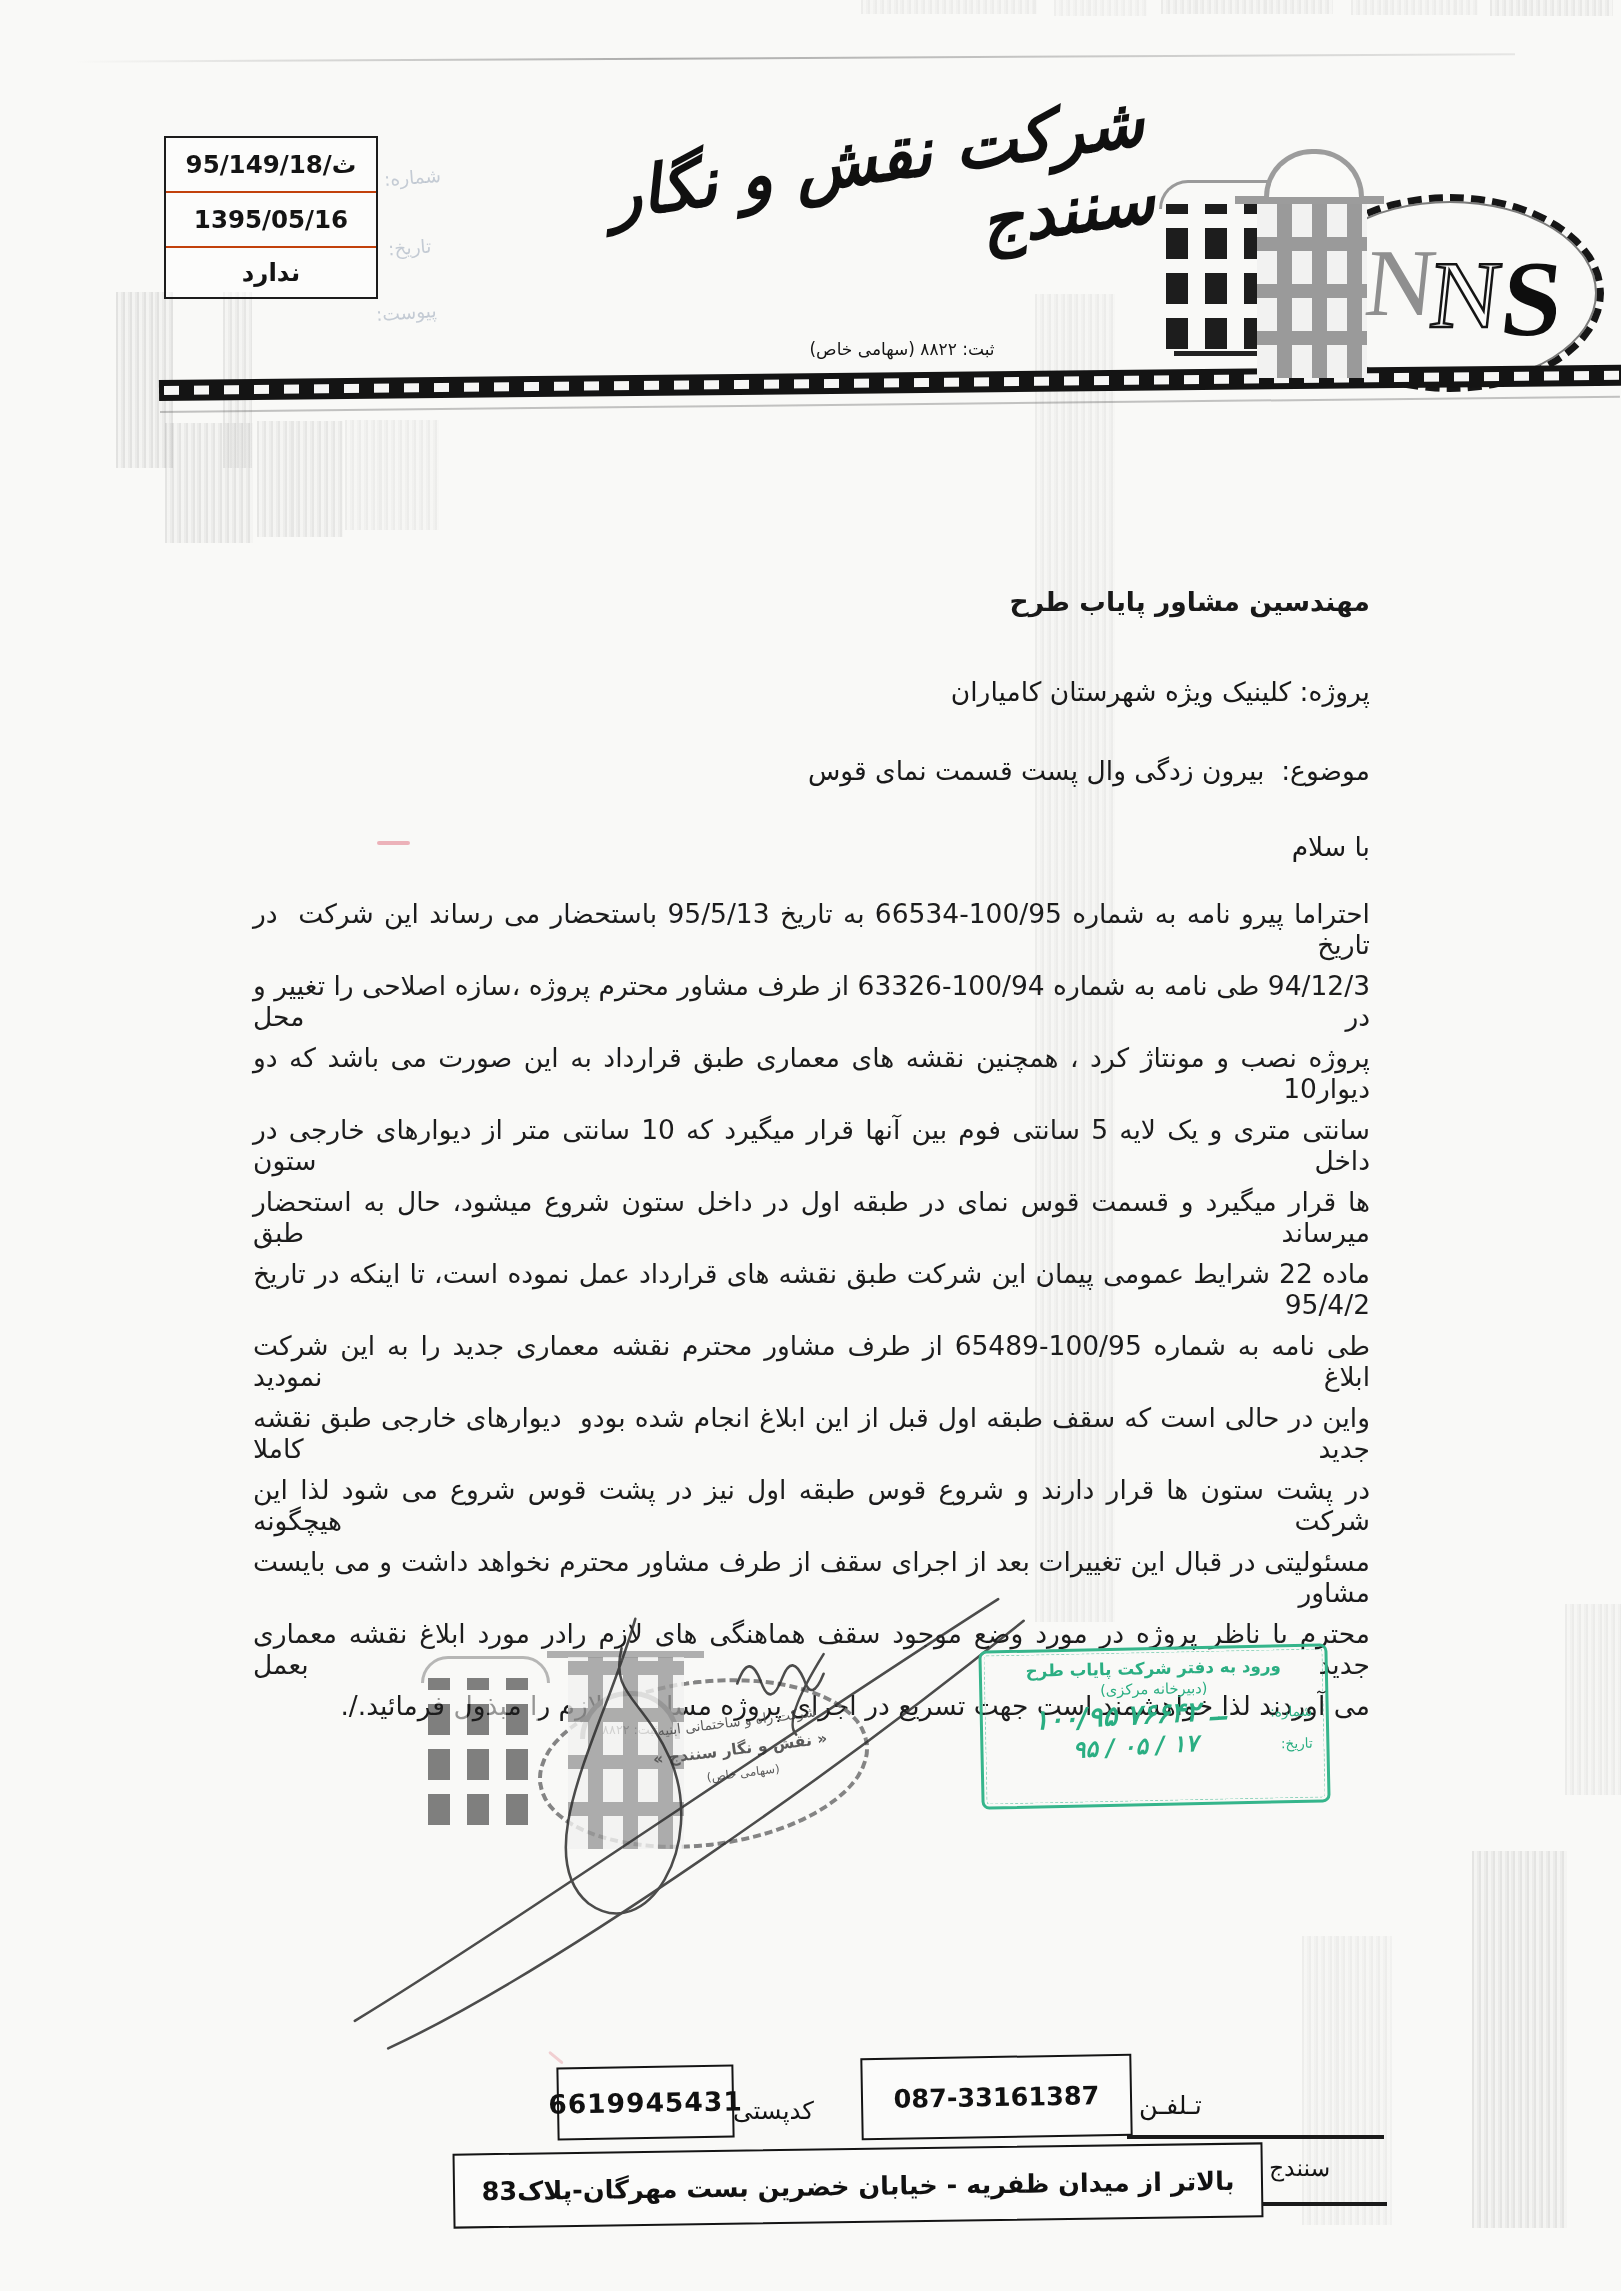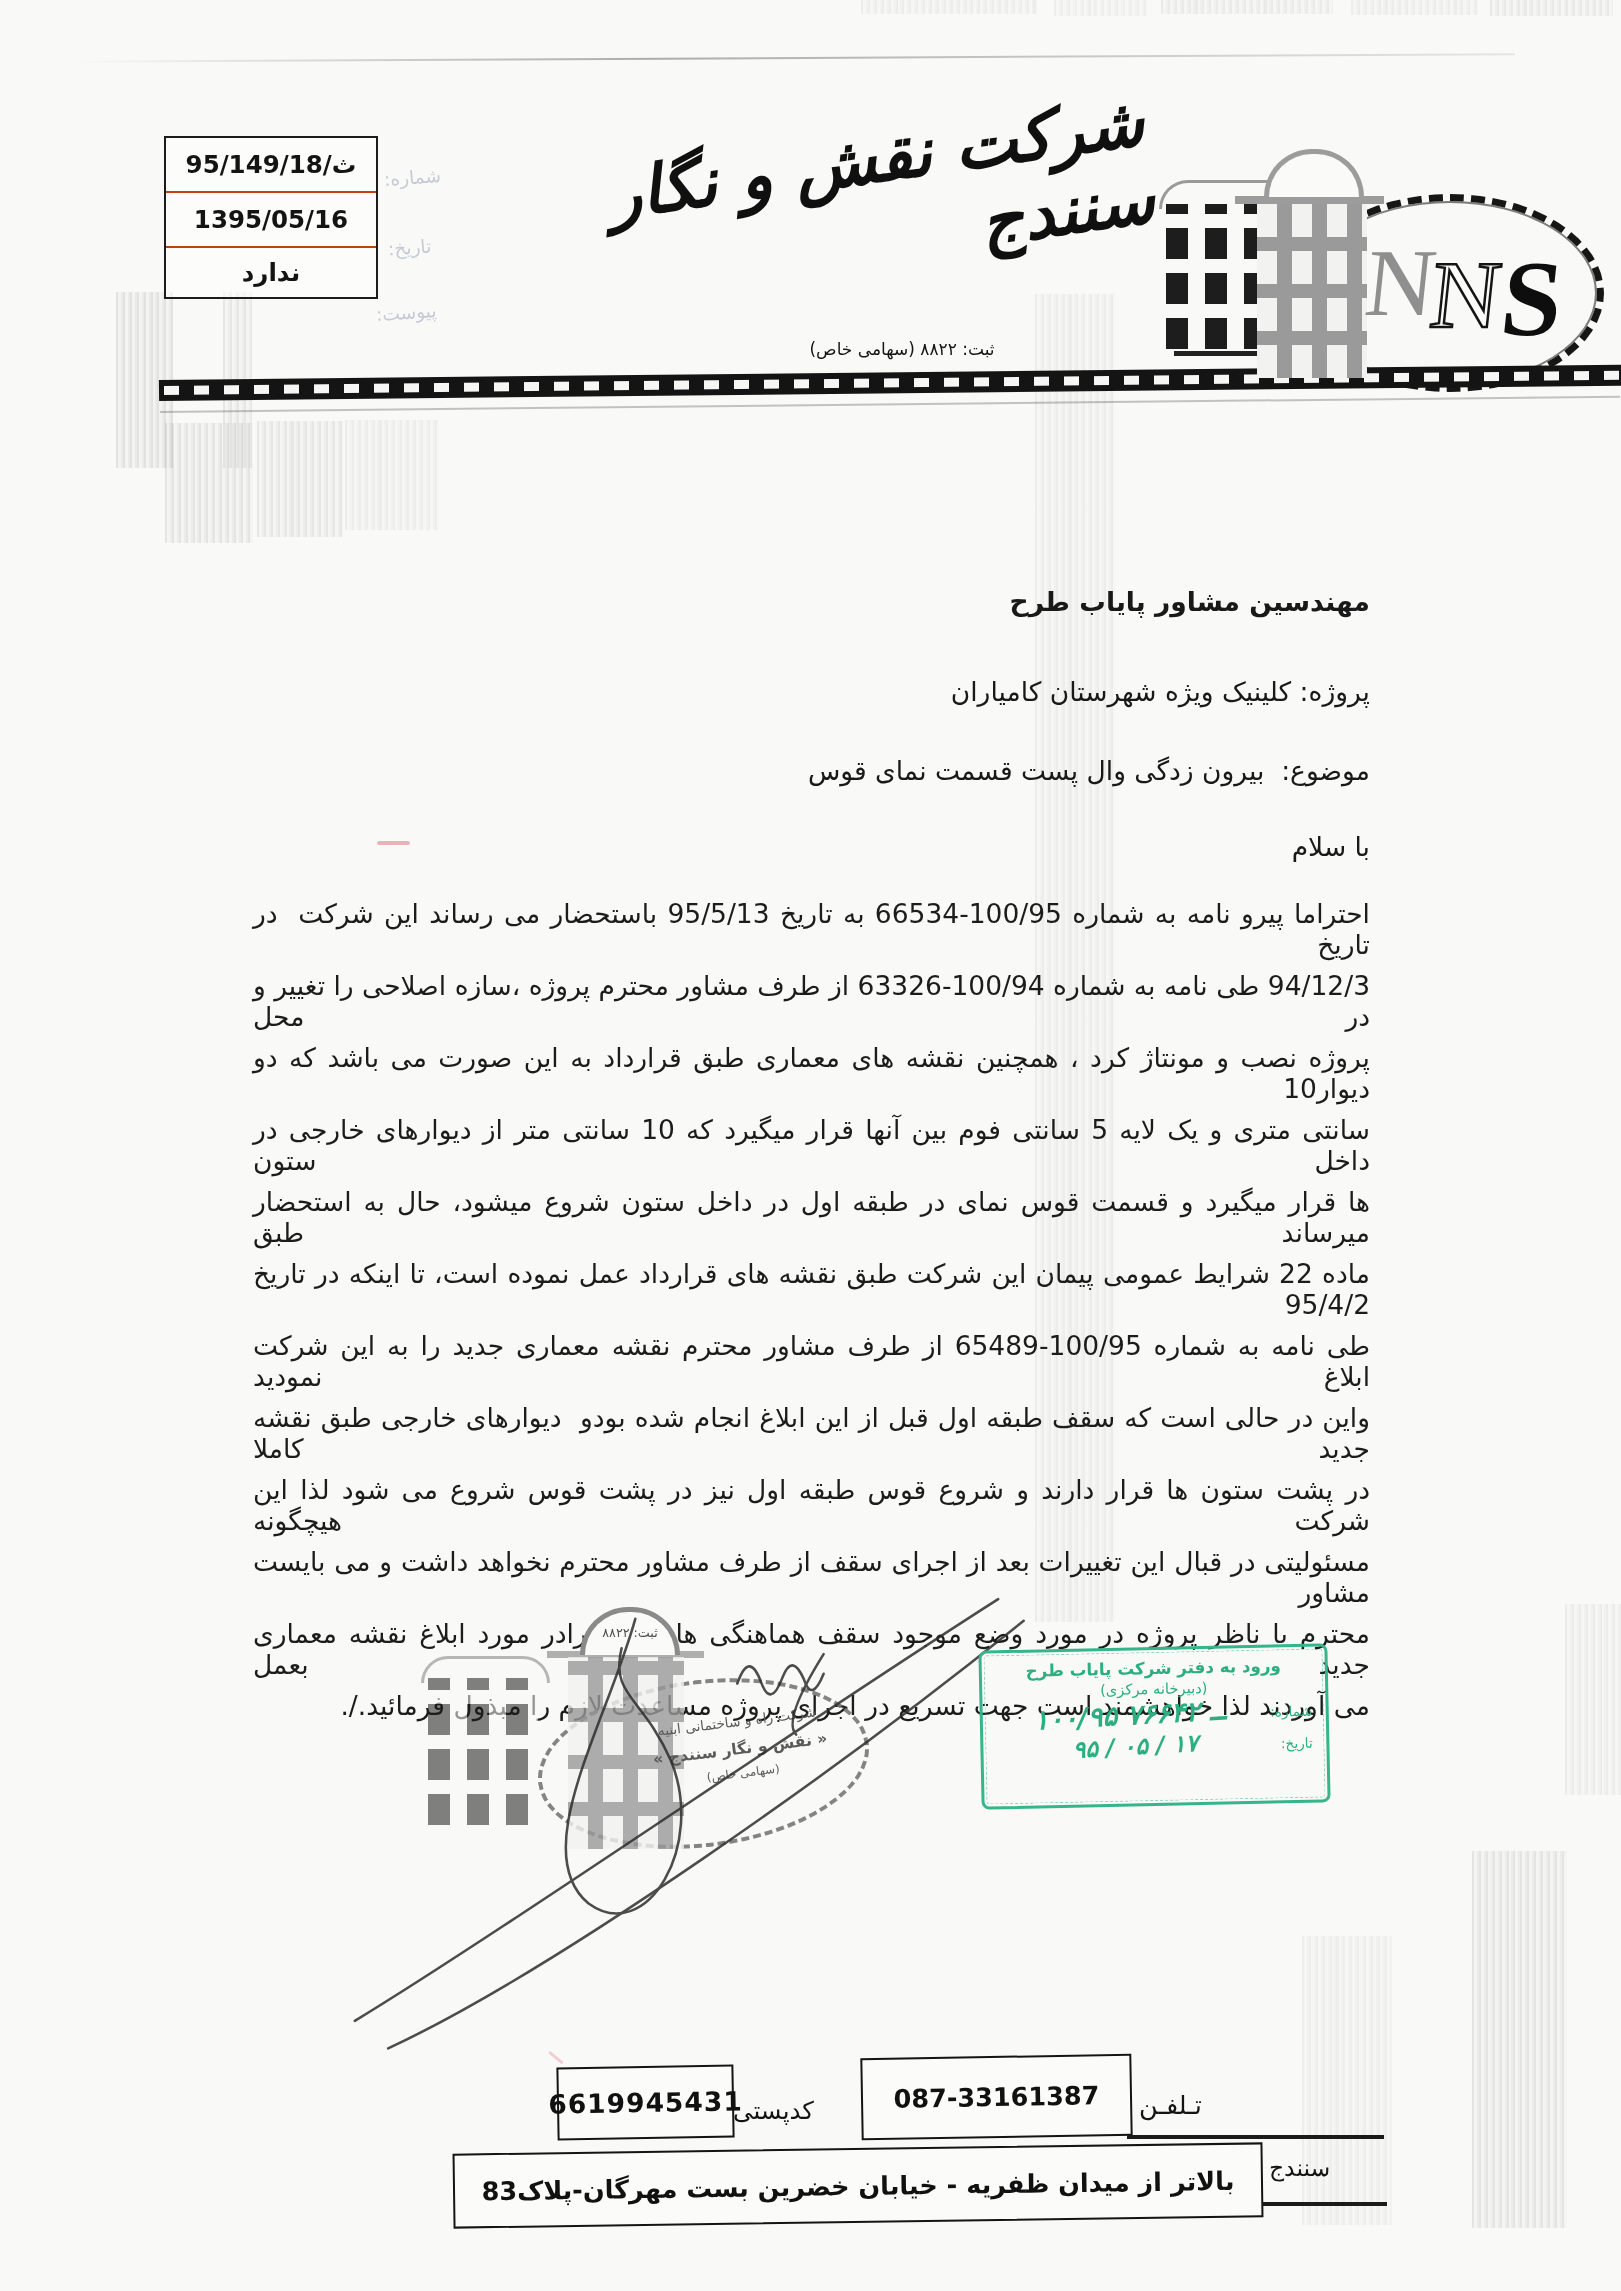--- a/index.html
+++ b/index.html
@@ -152,21 +152,21 @@
     <div class="bline">در پشت ستون ها قرار دارند و شروع قوس طبقه اول نیز در پشت قوس شروع می شود لذا این شرکت هیچگونه</div>
     <div class="bline">مسئولیتی در قبال این تغییرات بعد از اجرای سقف از طرف مشاور محترم نخواهد داشت و می بایست مشاور</div>
     <div class="bline">محترم با ناظر پروژه در مورد وضع موجود سقف هماهنگی های لازم رادر مورد ابلاغ نقشه معماری جدید  بعمل</div>
     <div class="bline last">می آوردند لذا خواهشمند است جهت تسریع در اجرای پروژه مساعدت لازم را مبذول فرمائید./.</div>
   </div>
 
   <div class="seal-ellipse"></div>
   <div class="arc" style="left:421px;top:1656px;width:123px;height:23.5px;opacity:.7;z-index:2;"></div>
   <div class="bldg win-dark" style="left:428px;top:1678px;width:110px;height:147px;opacity:.55;"></div>
   <div class="plate" style="left:547px;top:1651px;width:157px;height:6.9px;opacity:.8;"></div>
-  <div class="dome" style="left:580px;top:1607px;width:90px;height:43px;border-color:#8a8a8a;align-items:center;">
+  <div class="dome" style="left:580px;top:1691px;width:90px;height:43px;border-color:#8a8a8a;">
     <span class="seal-dome-text">ثبت: ۸۸۲۲</span>
   </div>
   <div class="bldg win-gray" style="left:568px;top:1657px;width:116px;height:192px;opacity:.8;"></div>
   <div class="seal-text">
     <div class="t1">شرکت راه و ساختمانی ابنیه</div>
     <div class="t2">« نقش و نگار سنندج »</div>
     <div class="t3">(سهامی خاص)</div>
   </div>
 
   <svg class="sig" width="765" height="510" viewBox="0 0 780 520">

